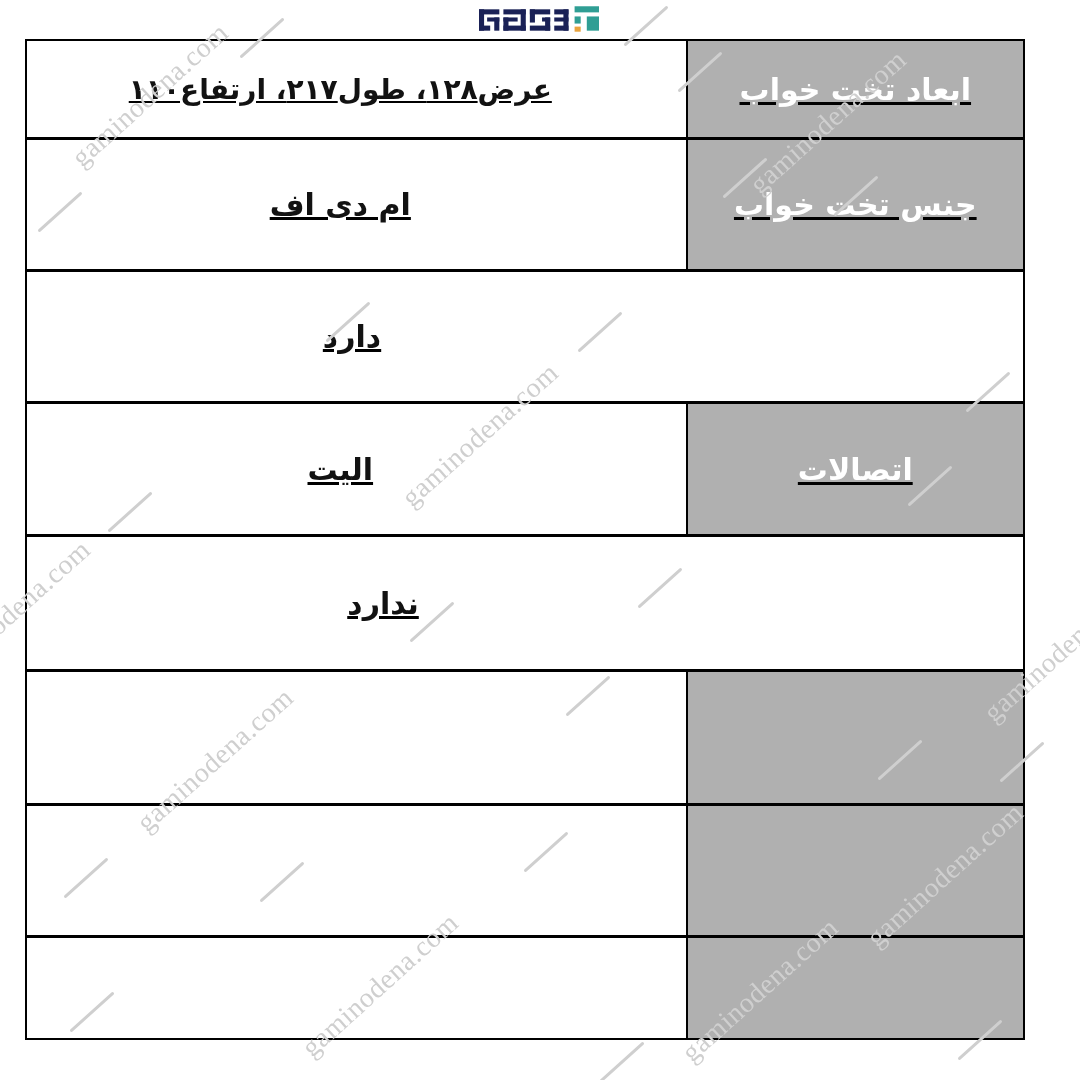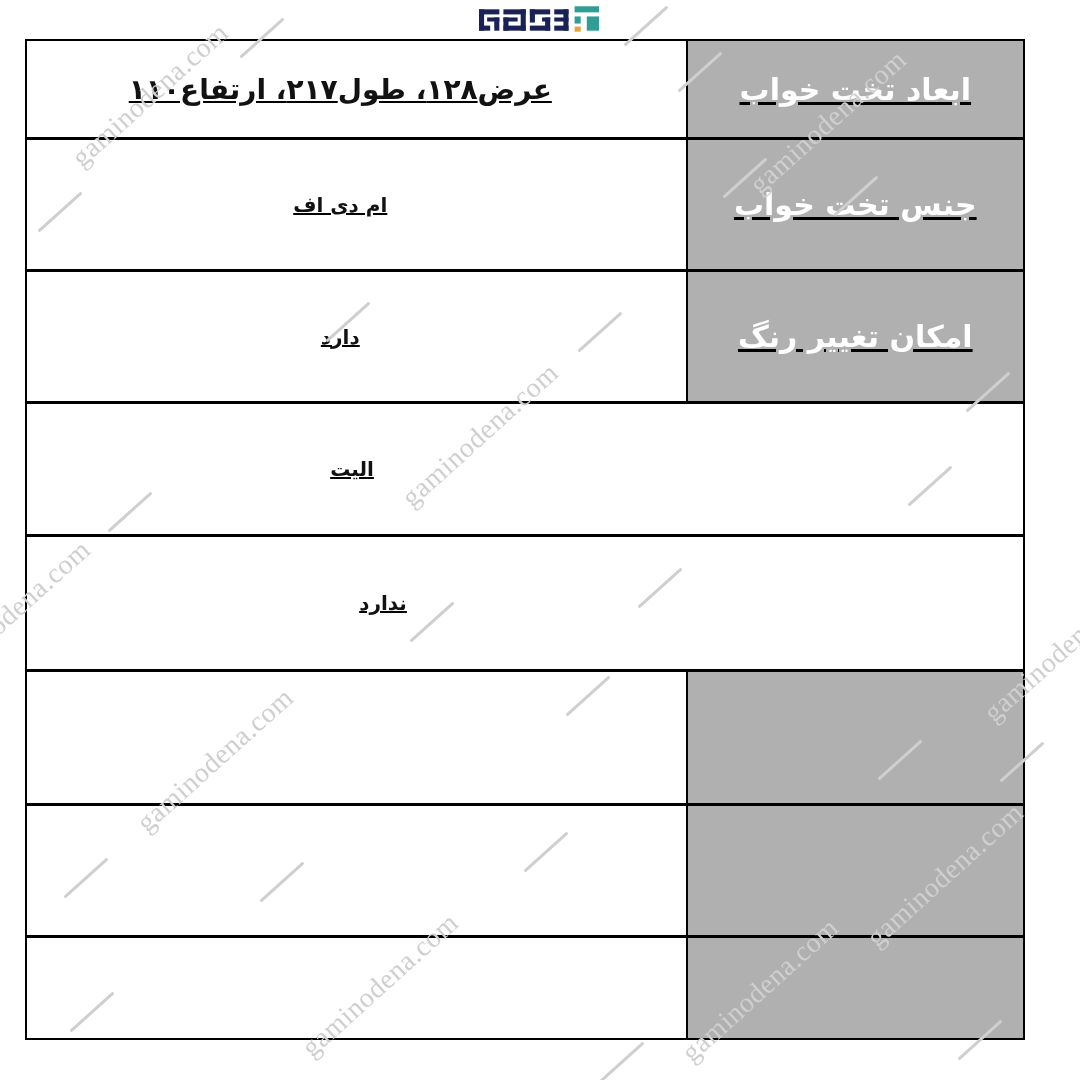--- a/index.html
+++ b/index.html
@@ -46,21 +46,21 @@
   .cell{
     display:flex;
     align-items:center;
     justify-content:center;
     direction:rtl;
     box-sizing:border-box;
     overflow:hidden;
   }
   .cell.value{
     width:650px;
-    font-size:20px;
+    font-size:30px;
     font-weight:bold;
     color:#121212;
     background:#ffffff;
   }
   .row:nth-child(1) .cell.value{font-size:28px;}
   .cell.label{
     width:350px;
     border-left:2px solid var(--border-color,#000);
     background:var(--header-bg,#b0b0b0);
     font-size:30px;
@@ -140,25 +140,25 @@
     <div class="cell label">ابعاد تخت خواب</div>
   </div>
 
   <div class="row">
     <div class="cell value">ام دی اف</div>
     <div class="cell label">جنس تخت خواب</div>
   </div>
 
   <div class="row">
     <div class="cell value">دارد</div>
-    <div class="cell label">امکان تغییر رنگ</div>
   </div>
 
   <div class="row">
     <div class="cell value">الیت</div>
+    <div class="cell label">اتصالات</div>
   </div>
 
   <div class="row">
     <div class="cell value">ندارد</div>
   </div>
 
   <div class="row">
     <div class="cell value"></div>
     <div class="cell label"></div>
   </div>

